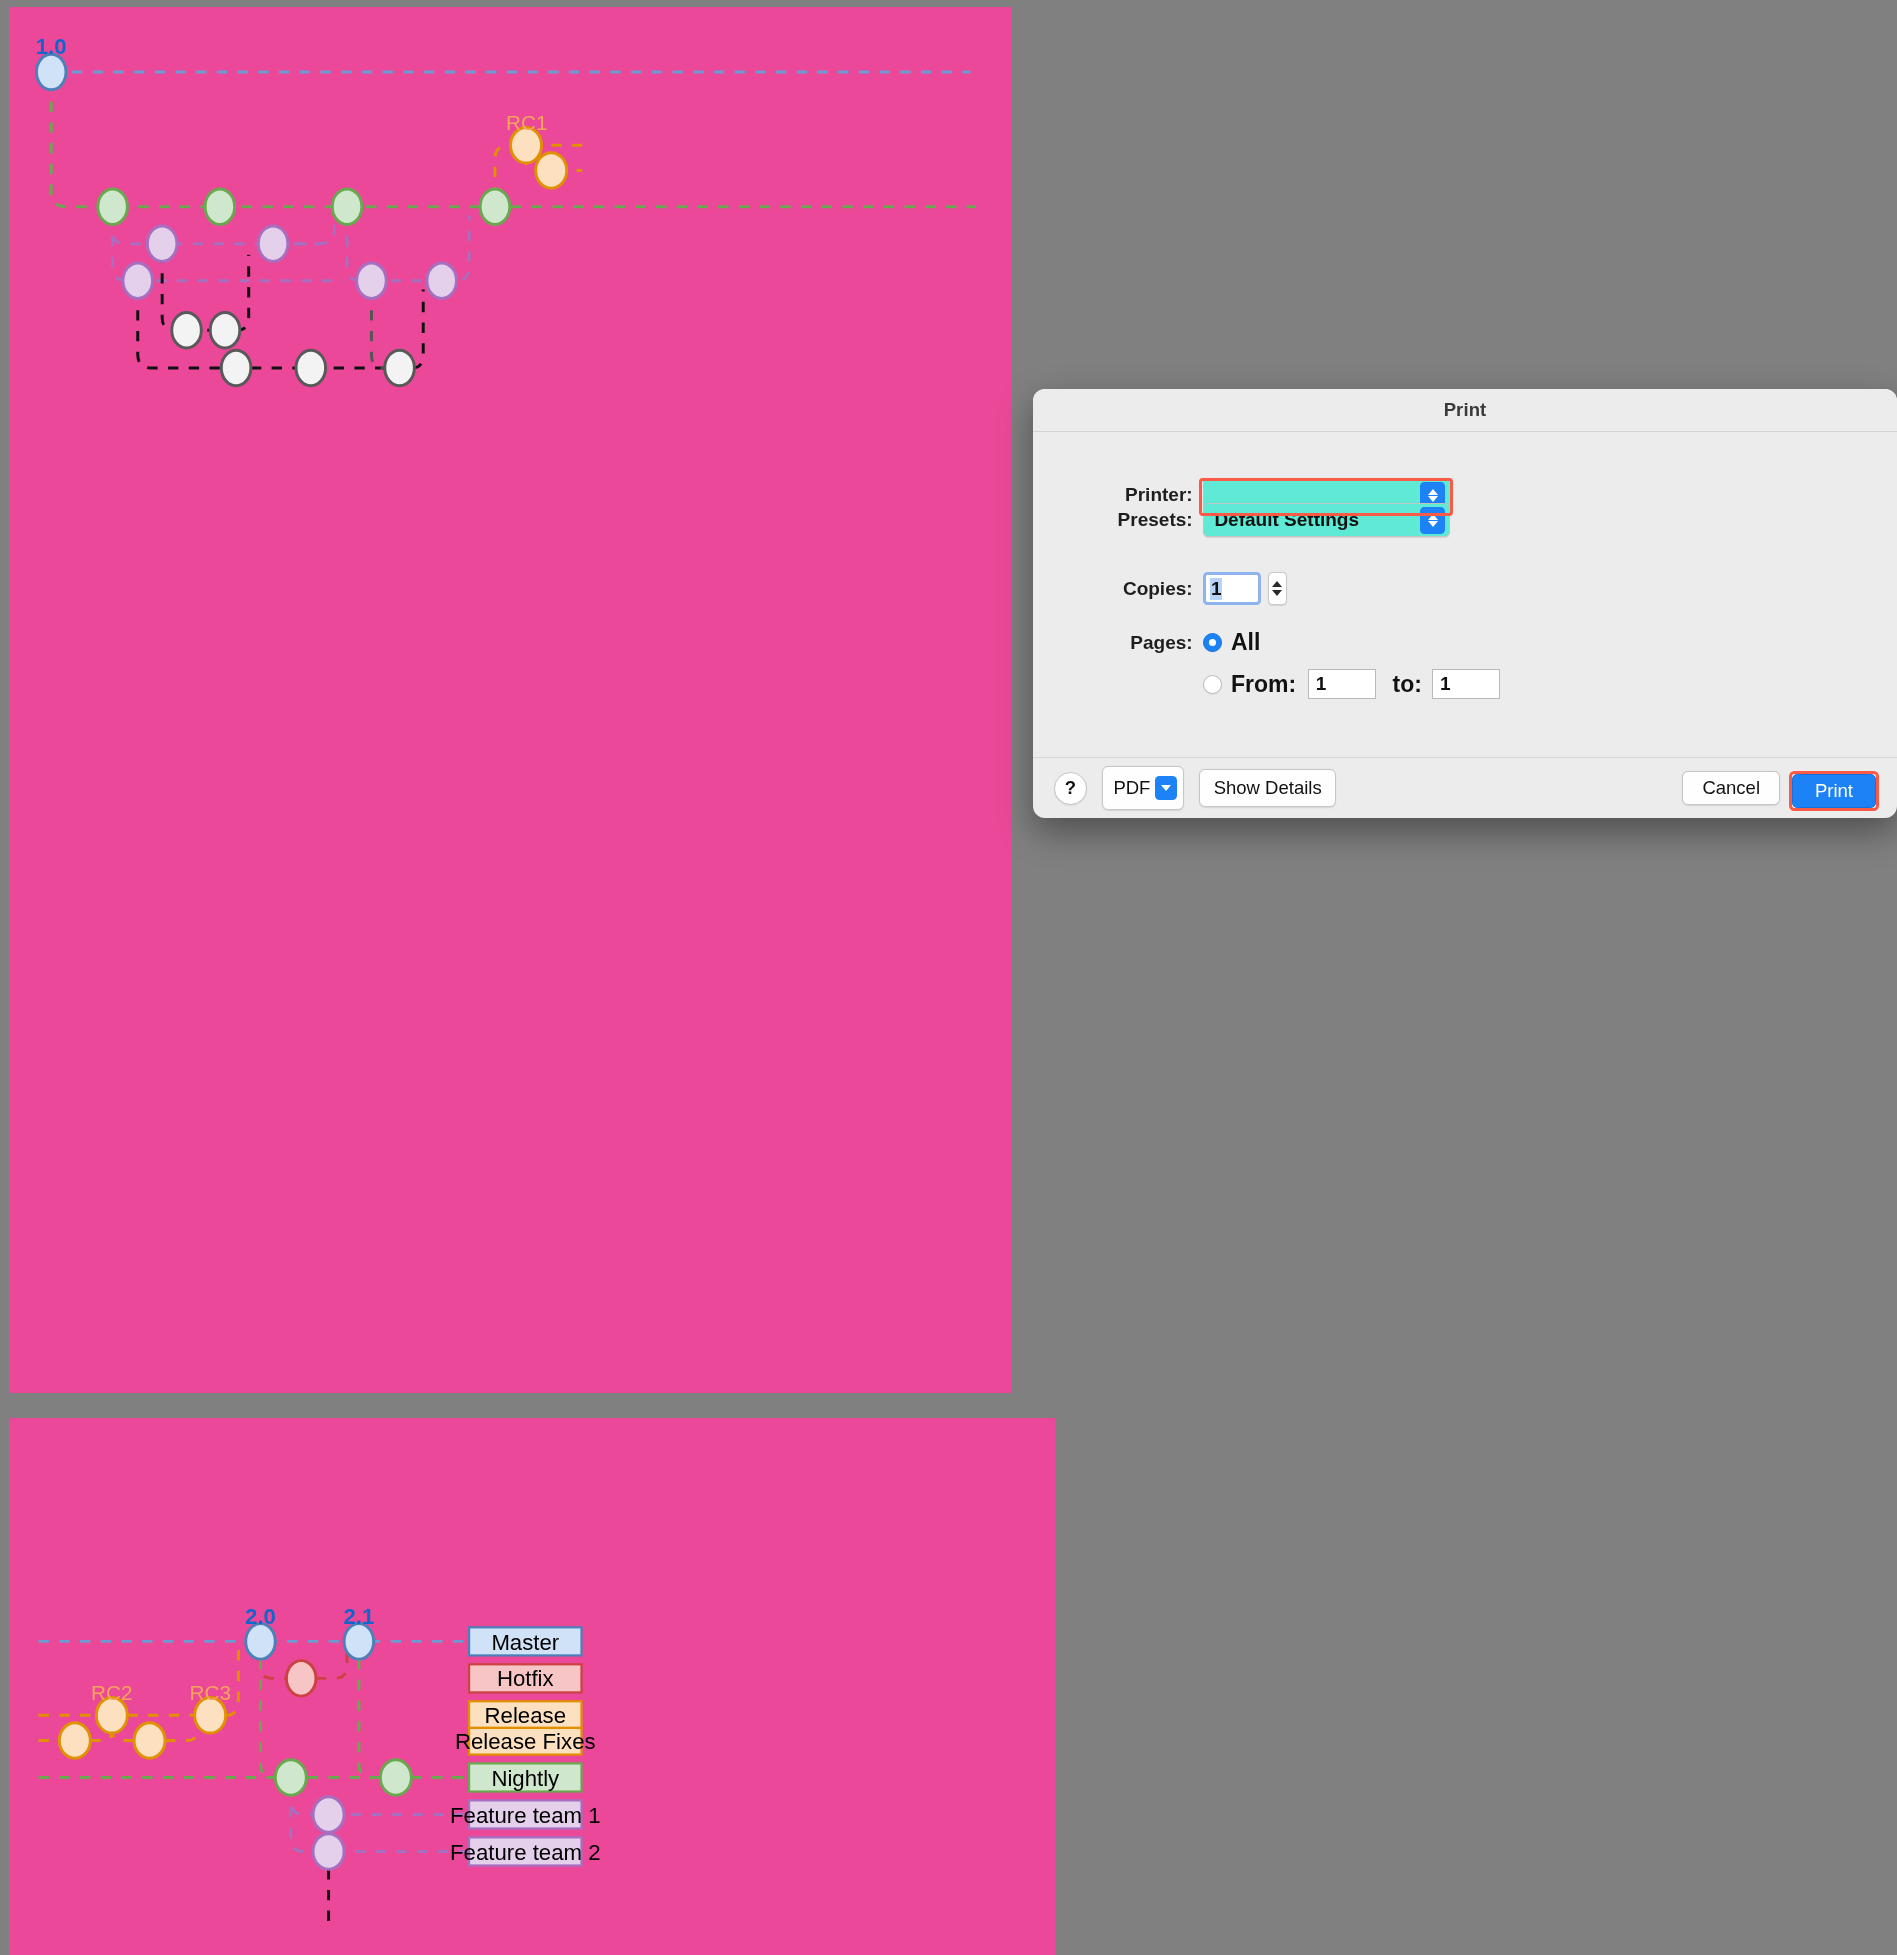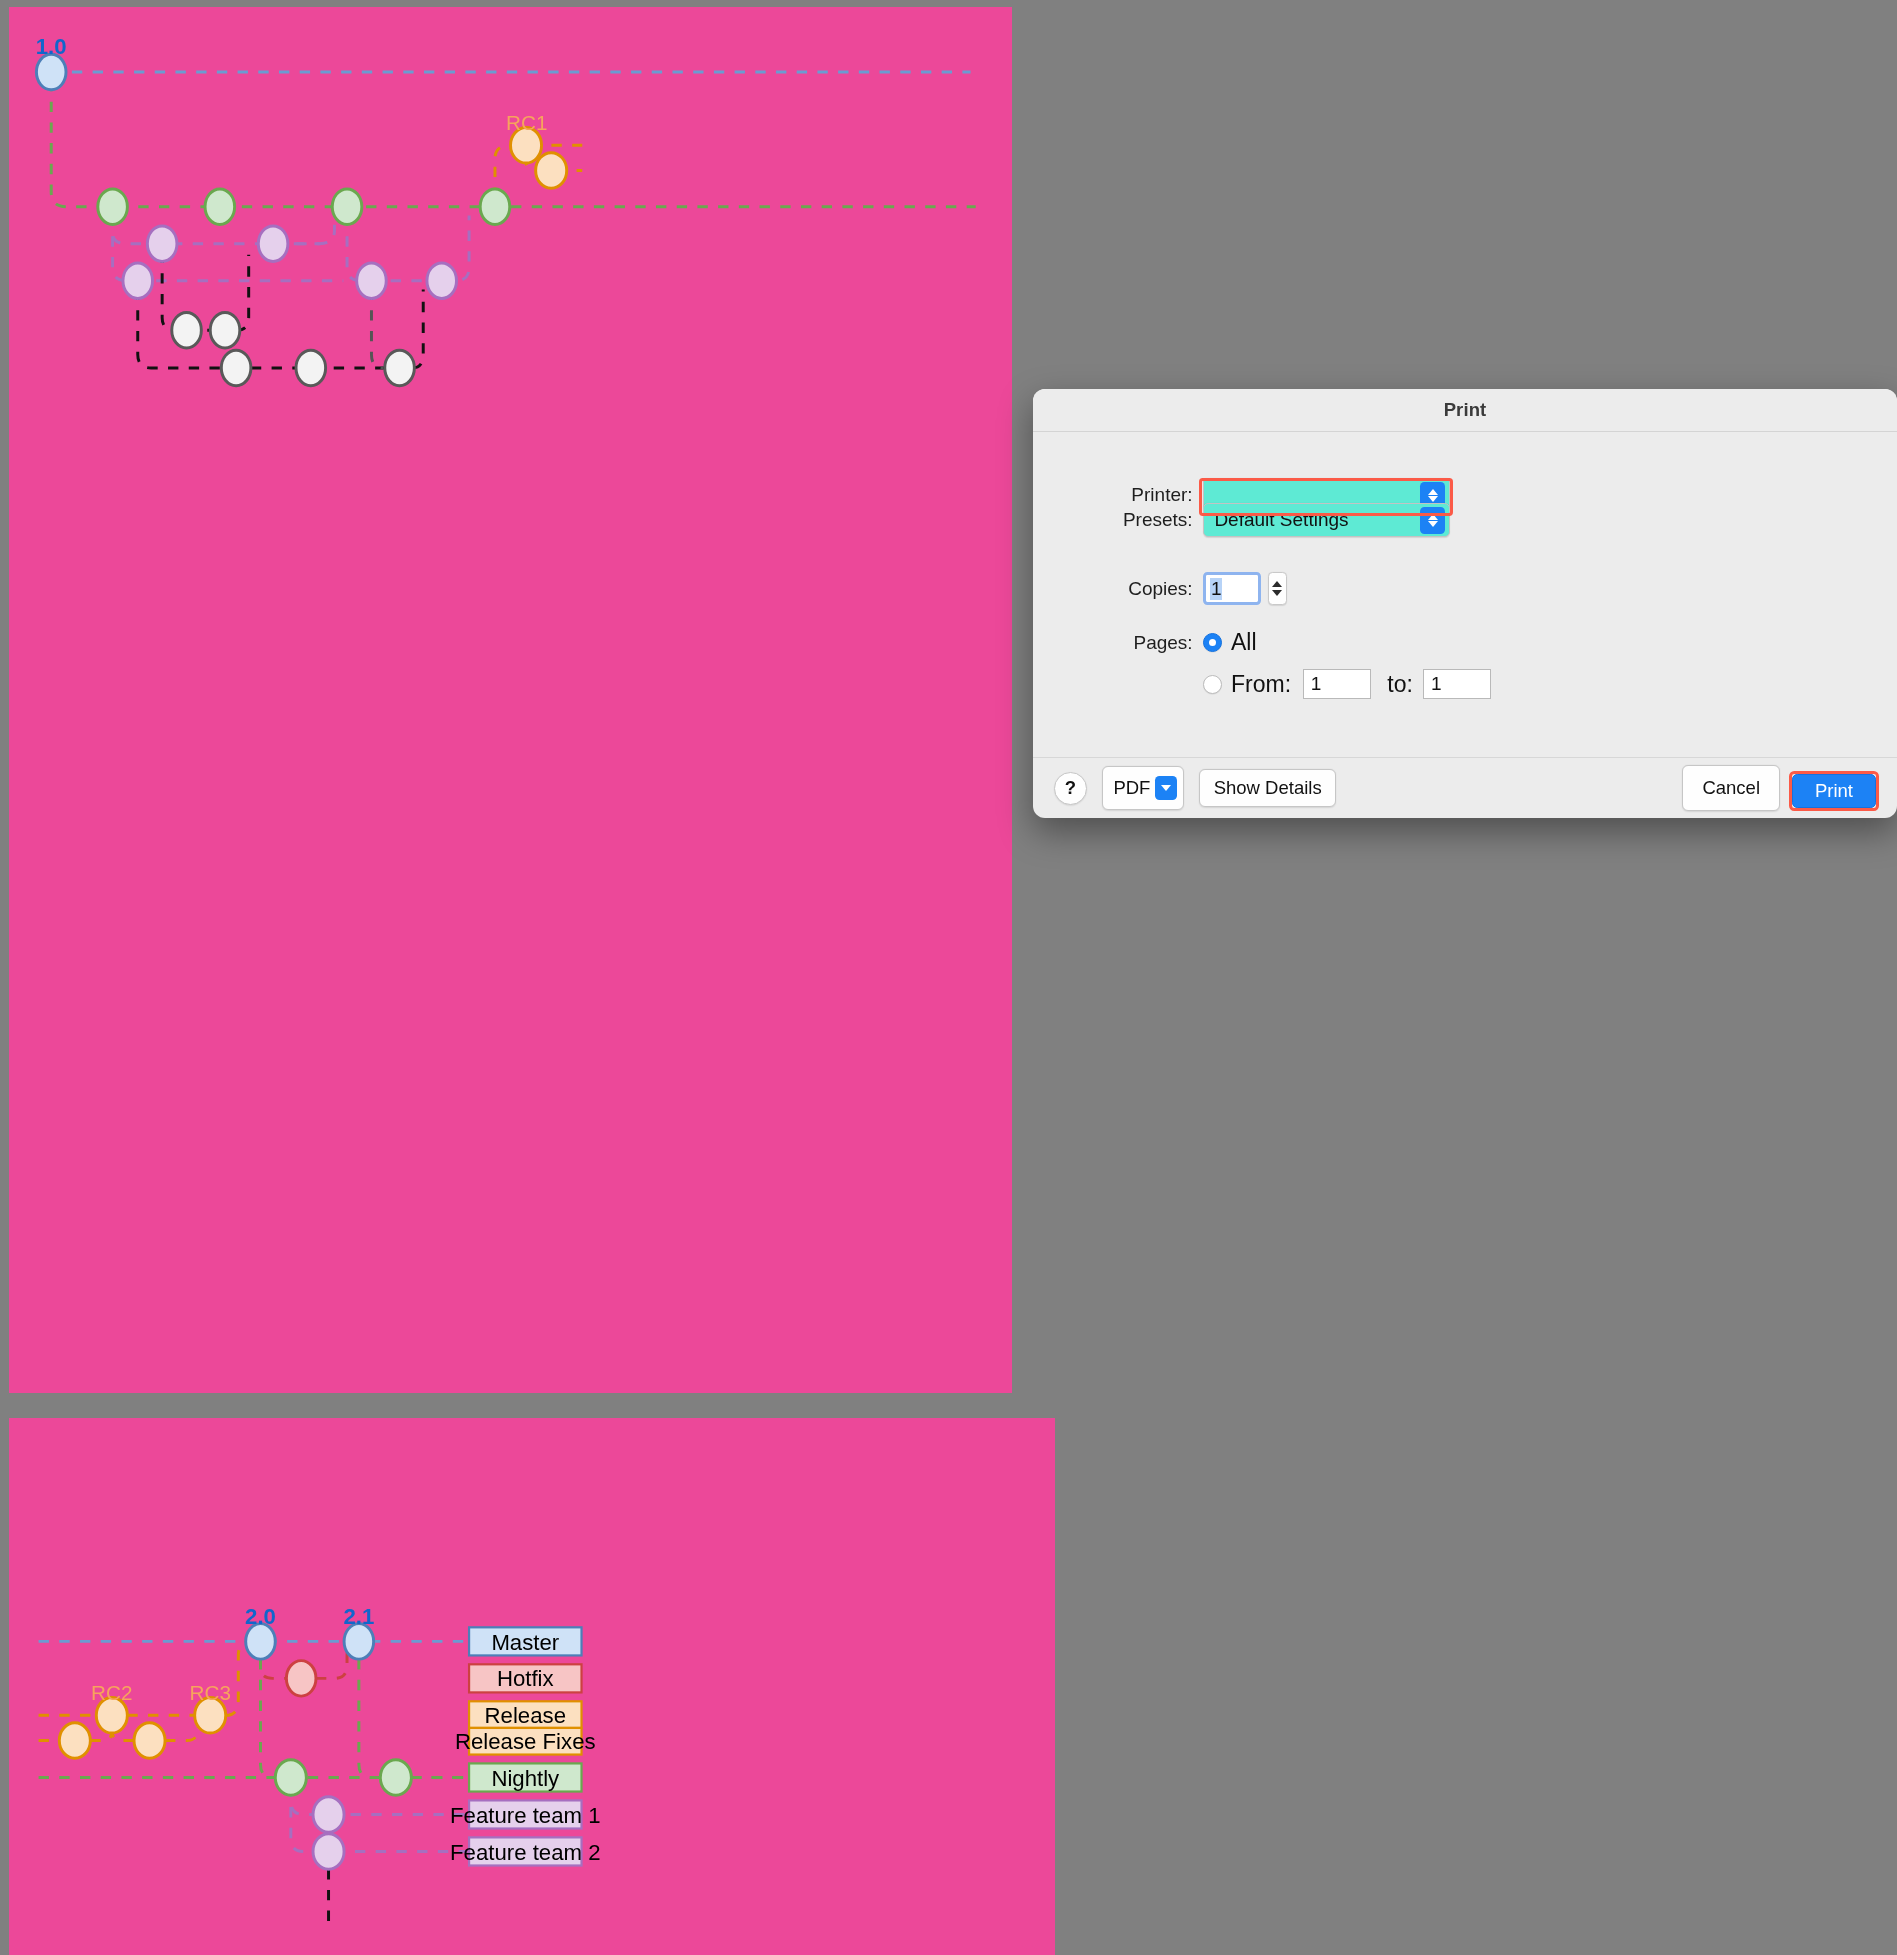--- a/index.html
+++ b/index.html
@@ -35,21 +35,21 @@
   #dialog-titlebar {
     height: 43px;
     background: #ececec;
     border-bottom: 0.7px solid #d4d4d4;
     display: flex; align-items: center; justify-content: center;
   }
   #dialog-title {
     font-size: 18.5px; font-weight: bold; color: #3b3b3b;
     letter-spacing: 0.1px;
   }
-  #dialog-body { position: relative; height: 325px; }
+  #dialog-body { position: relative; height: 325px; font-weight: bold; }
   #dialog-footer {
     position: absolute; left: 0; bottom: 0;
     width: 100%; height: 61px;
     border-top: 0.7px solid #d7d7d7;
     display: flex; align-items: center;
   }
 
   .fieldrow { position: absolute; display: flex; align-items: center; }
   .flabel {
     font-size: 19px; color: #1e1e1e;
@@ -142,21 +142,21 @@
   }
   #help-btn { width: 33px; height: 33px; border-radius: 50%; font-weight: bold; }
   #pdf-btn  { height: 44px; padding: 0 6px 0 10.4px; gap: 5px; }
   #pdf-chev {
     width: 22px; height: 24px; background: #1c82f5; border-radius: 4.4px;
     display: flex; align-items: center; justify-content: center;
   }
   #pdf-chev i { width:0;height:0;border-left:5.2px solid transparent;
                 border-right:5.2px solid transparent;border-top:6px solid #fff; }
   #details-btn { height: 38px; padding: 0 13.3px; text-align: right; }
-  #cancel-btn  { height: 46px; padding: 0 19px; }
+  #cancel-btn  { height: 34px; padding: 0 19px; }
   #print-btn {
     height: 34px; padding: 0 22px;
     background: #1c82f5; border: 0.7px solid #1472e0;
     color: #fff; border-radius: 5.2px;
     font-size: 18.5px;
     display: flex; align-items: center; justify-content: center;
   }
   #print-btn-wrap {
     position: absolute; right: 18px; top: 12.6px;
     border: 3.7px solid #fb5a47; border-radius: 5.2px;

